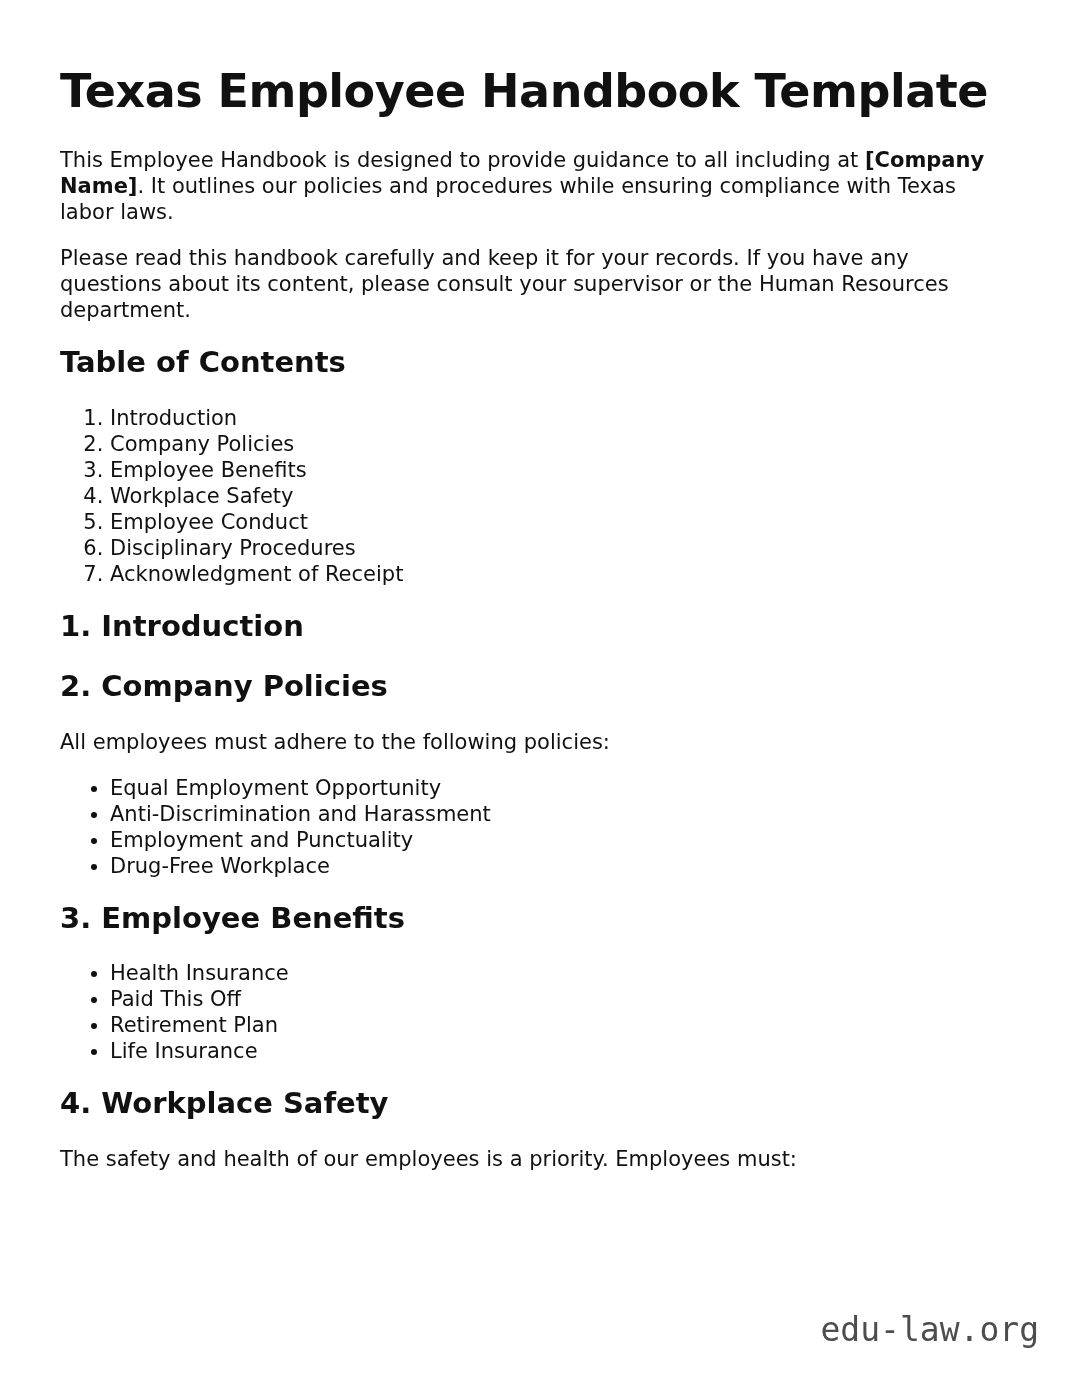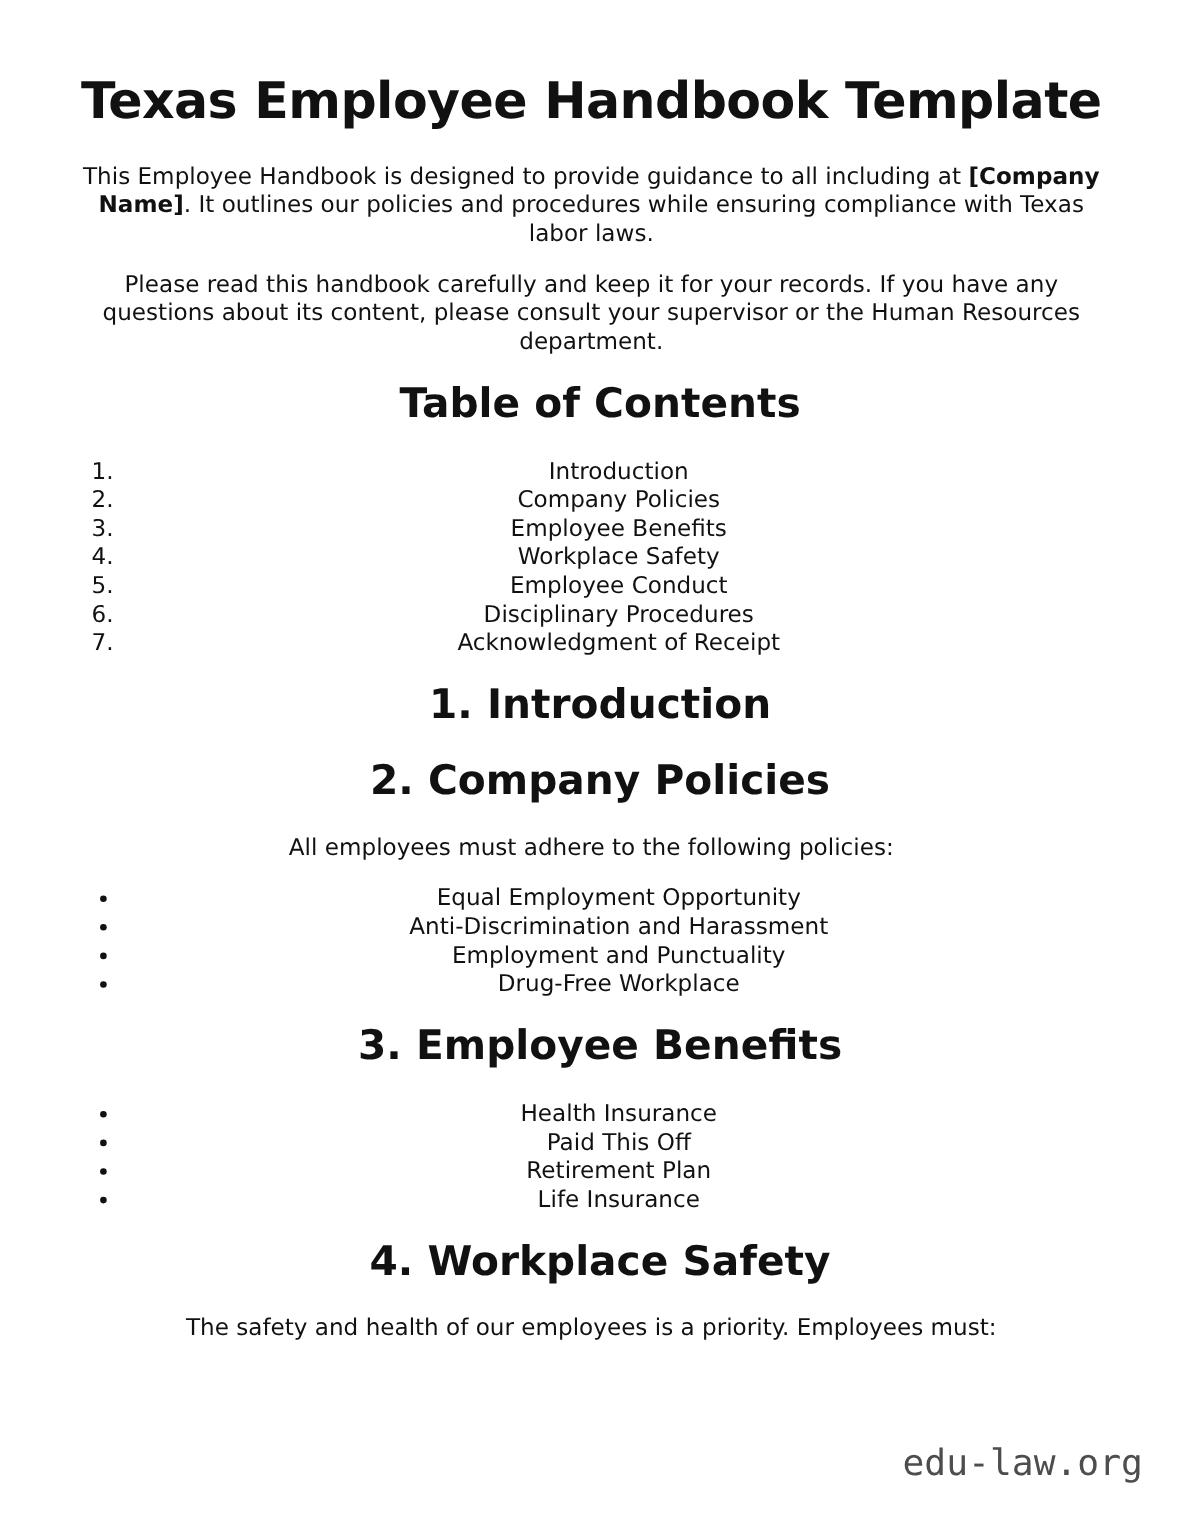--- a/index.html
+++ b/index.html
@@ -10,33 +10,32 @@
   .page {
     position: relative;
     width: 1075px;
     height: 1391px;
     box-sizing: border-box;
     padding: 64px 60px 56px 60px;
     background: #ffffff;
     color: #111111;
     font-family: "DejaVu Sans", "Liberation Sans", sans-serif;
     overflow: hidden;
-    text-align: center;
   }
   h1.doc-title {
     font-size: 46px;
     line-height: 1.2;
     letter-spacing: -0.5px;
     margin: 0 0 28px 0;
     font-weight: bold;
   }
   h2.section-heading {
-    font-size: 37px;
+    font-size: 29px;
     line-height: 1.2;
-    margin: 22px 0 25px 16px;
+    margin: 22px 0 25px 0;
     font-weight: bold;
   }
   p.para {
     font-size: 21px;
     line-height: 26px;
     margin: 0 0 20px 0;
     max-width: 955px;
   }
   ol.doc-list, ul.doc-list {
     font-size: 21px;

